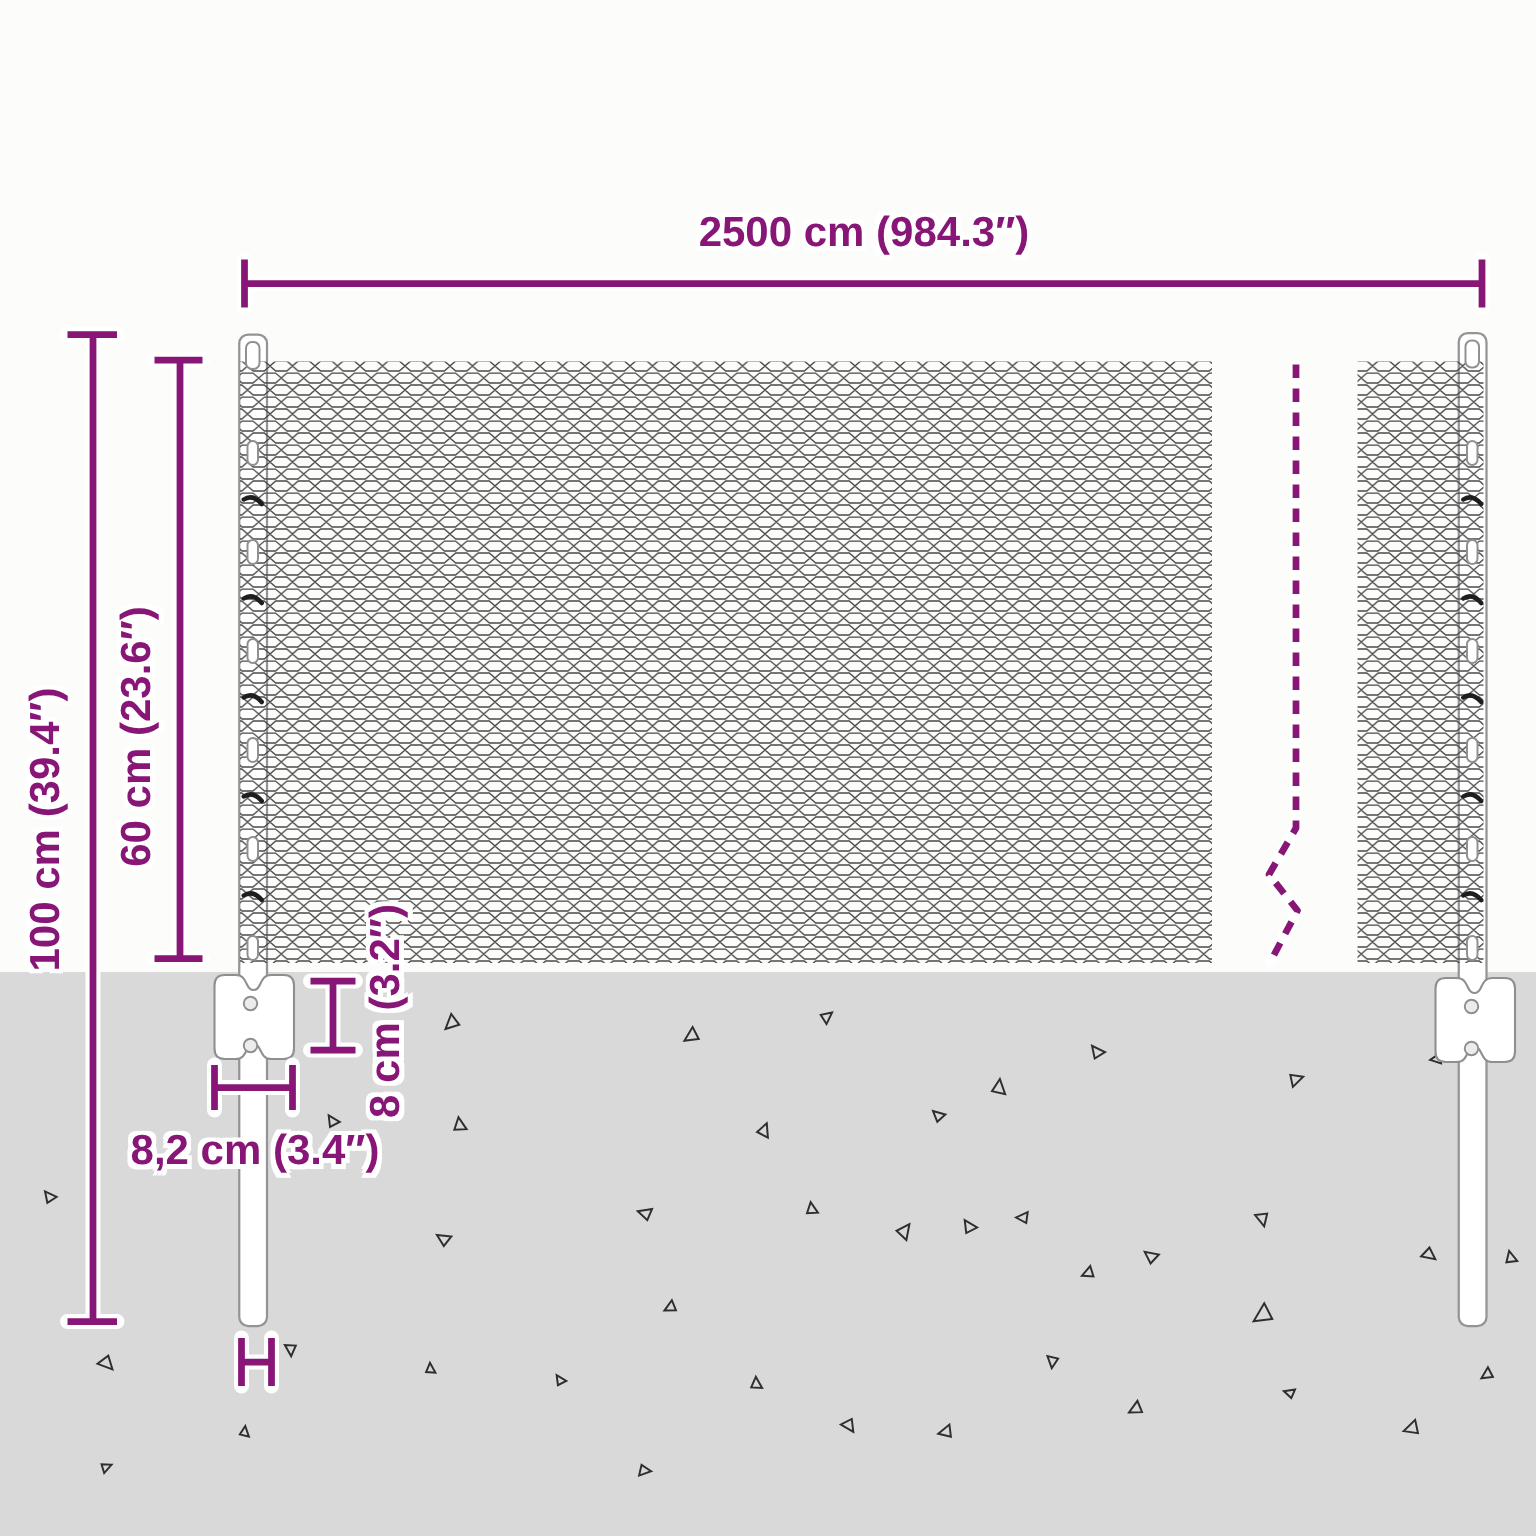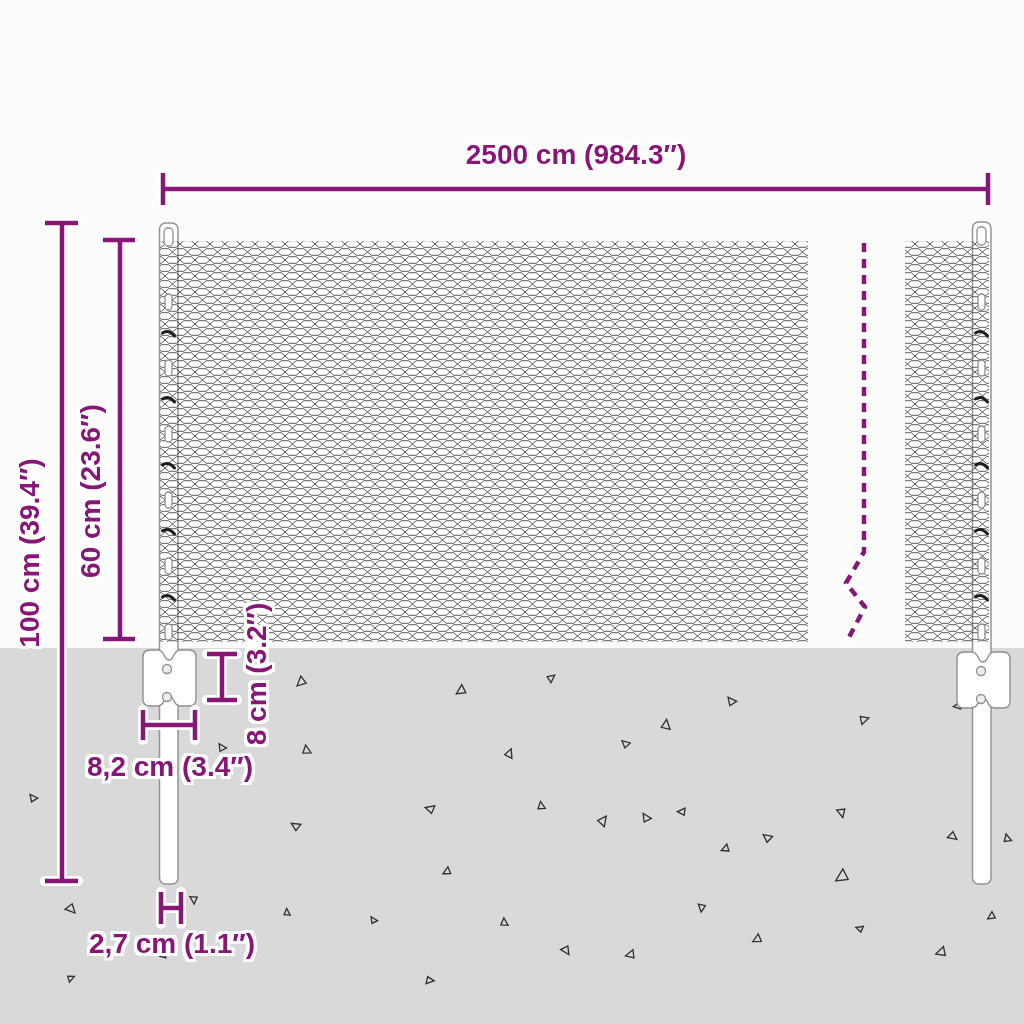--- a/index.html
+++ b/index.html
@@ -177,14 +177,13 @@
   <div class="dim-label" style="left:326px;top:138px;width:500px;">2500 cm (984.3″)</div>
 
   <div class="dim-label rot" style="left:-120px;top:536px;width:300px;">100 cm (39.4″)</div>
 
   <div class="dim-label rot" style="left:-59px;top:474px;width:300px;">60 cm (23.6″)</div>
 
   <div class="dim-label rot" style="left:107px;top:657px;width:300px;">8 cm (3.2″)</div>
 
   <div class="dim-label" style="left:20px;top:750px;width:300px;text-align:center;">8,2 cm (3.4″)</div>
 
-  <div class="dim-label" style="left:22px;top:927px;width:300px;">2,7 cm (1.1″)</div>
 </div>
 
 </body></html>

